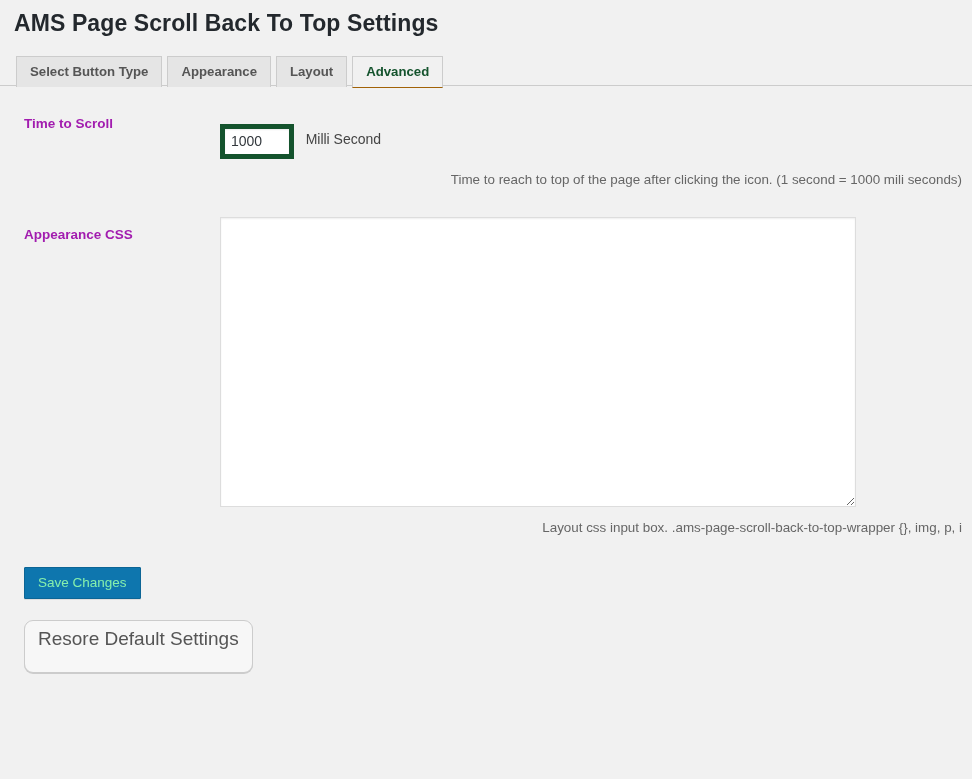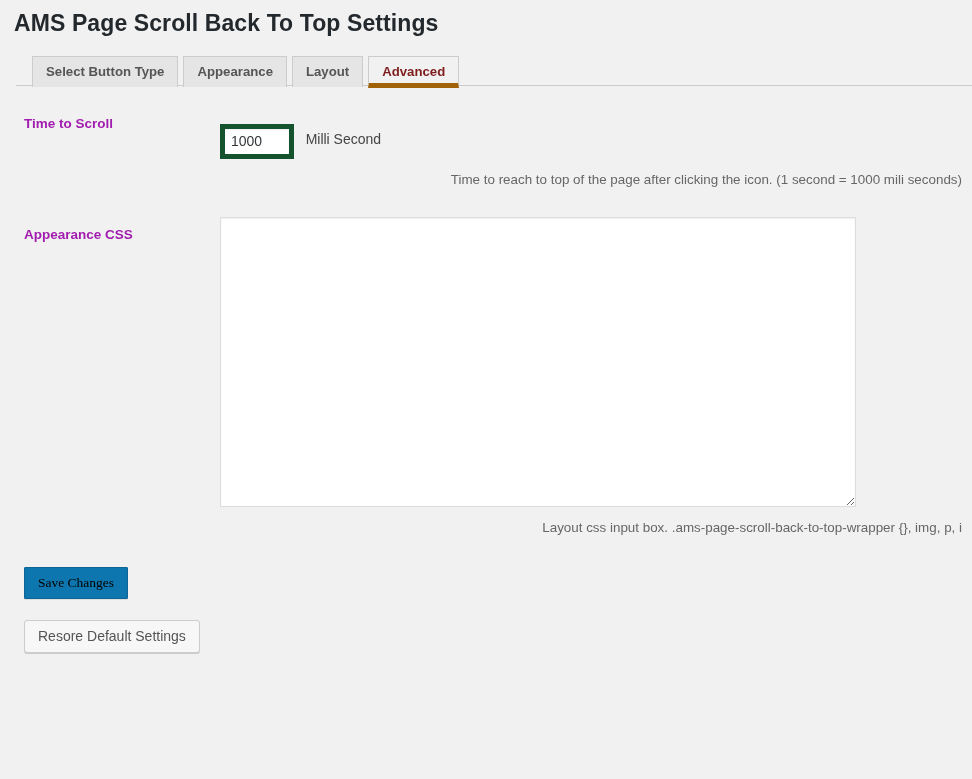--- a/index.html
+++ b/index.html
@@ -25,21 +25,21 @@
     line-height: 29px;
     color: #23282d;
     margin: 0;
     padding: 9px 0 4px 14px;
     letter-spacing: 0.1px;
   }
 
   
   .nav-tabs-wrap {
     position: relative;
-    margin: 13px 0 0 16px;
+    margin: 13px 0 0 0;
     padding-left: 16px;
     border-bottom: 1px solid #ccc;
     height: 30px;
     box-sizing: content-box;
   }
   .nav-tabs {
     display: flex;
     align-items: flex-end;
     height: 31px;
     position: relative;
@@ -56,22 +56,22 @@
     line-height: 17px;
     padding: 6px 13px 7px 13px;
     margin: 0 5px 0 0;
     text-decoration: none;
     white-space: nowrap;
     box-sizing: border-box;
     height: 31px;
   }
   .nav-tab.active {
     background: #f1f1f1;
-    border-bottom: 5px solid #a16207;
-    color: #7f1d1d;
+    border-bottom: 1px solid #a16207;
+    color: #14532d;
     margin-bottom: -1px;
     height: 32px;
     padding-bottom: 8px;
   }
 
   
   .form-table {
     width: 100%;
     border-collapse: collapse;
     margin-top: 8px;
@@ -149,38 +149,38 @@
 
   
   .buttons-area {
     padding: 0 0 0 24px;
     margin-top: 14px;
   }
   .button-primary {
     background: #0e76ae;
     border: 1px solid #0c6595;
     border-radius: 1px;
-    color: #000000;
-    font-family: Liberation Serif, serif;
+    color: #86efac;
+    font-family: Liberation Sans, sans-serif;
     font-size: 13.5px;
     line-height: 1;
     padding: 8px 13px 9px 13px;
     cursor: pointer;
     box-shadow: 0 1px 0 rgba(0,0,0,0.08);
     display: inline-block;
   }
   .button-secondary {
     background: #f7f7f7;
     border: 1px solid #ccc;
-    border-radius: 3px;
+    border-radius: 9px;
     color: #555;
     font-family: "Liberation Sans", sans-serif;
-    font-size: 14px;
+    font-size: 19px;
     line-height: 1;
-    padding: 8px 13px 9px 13px;
+    padding: 8px 13px 24px 13px;
     cursor: pointer;
     box-shadow: 0 1px 0 #ccc;
     display: inline-block;
     margin-top: 21px;
   }
 </style>
 </head>
 <body>
 
 <h1 class="page-title">AMS Page Scroll Back To Top Settings</h1>

